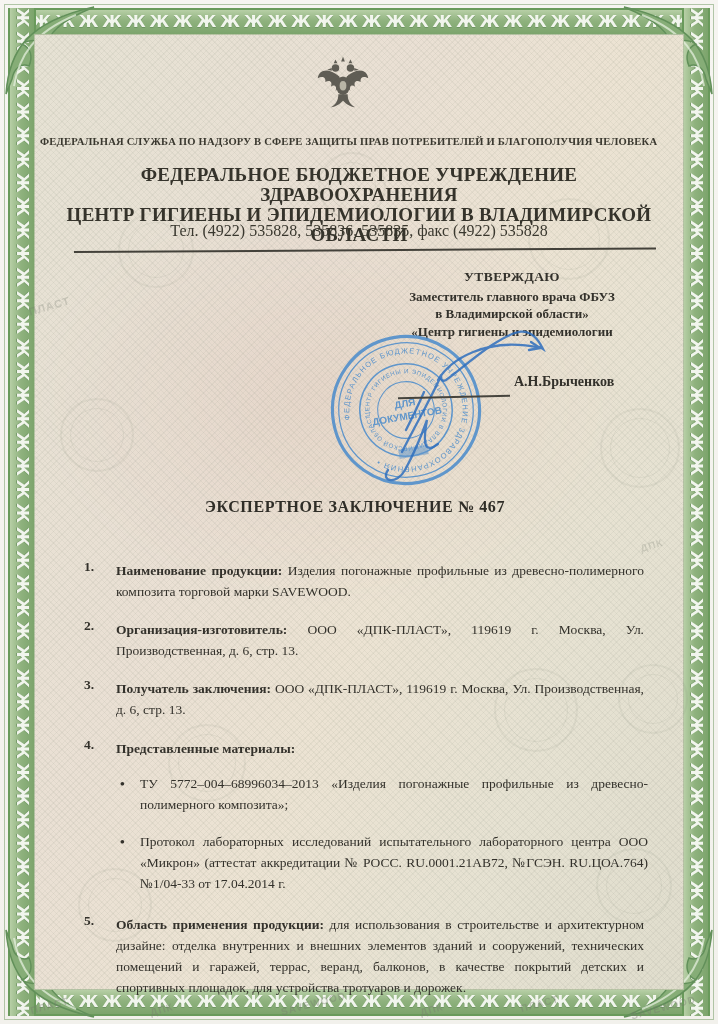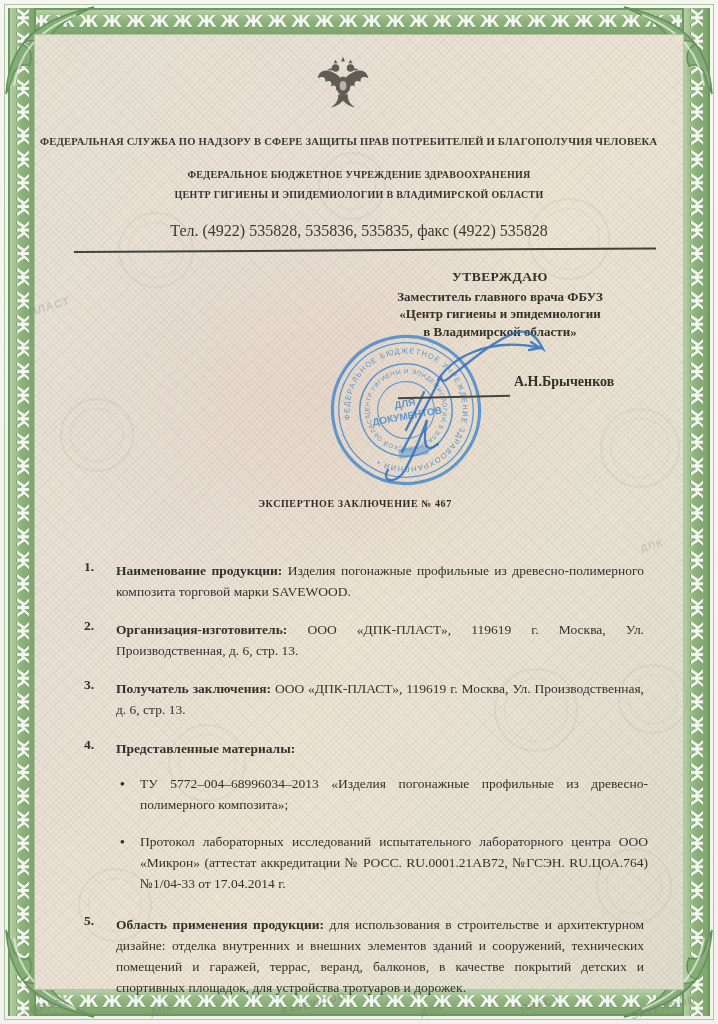--- a/index.html
+++ b/index.html
@@ -31,38 +31,38 @@
       linear-gradient(115deg,#e6e2d4 0%,#eae0d4 35%,#ece3d3 55%,#e6e2d2 78%,#e0ddcd 100%);}
 
   
   .wm-ring{position:absolute;border:2px solid rgba(120,130,112,.8);border-radius:50%;opacity:.12;pointer-events:none;}
   .wm-ring::after{content:"";position:absolute;inset:8px;border:1px solid rgba(120,130,112,.9);border-radius:50%;}
   .wm-word{position:absolute;font-family:"Liberation Sans",sans-serif;font-weight:bold;color:rgba(110,116,104,.5);
            transform:rotate(-16deg);pointer-events:none;letter-spacing:1px;}
   .agency{position:absolute;top:136px;left:40px;right:40px;font-weight:bold;
           font-size:10.6px;letter-spacing:.2px;color:#3a382f;}
   .orgname{position:absolute;top:165px;left:40px;right:40px;text-align:center;font-weight:bold;
-           font-size:10px;line-height:20px;letter-spacing:.3px;color:#35332b;}
+           font-size:19px;line-height:20px;letter-spacing:.3px;color:#35332b;}
   .addr{position:absolute;top:206px;left:40px;right:40px;text-align:center;font-size:12px;color:#3a382f;}
   .phone{position:absolute;top:222px;left:40px;right:40px;text-align:center;font-size:16px;color:#3a382f;}
   .divider{position:absolute;top:251px;left:74px;width:582px;height:2px;background:#43413a;
            transform:rotate(-.35deg);transform-origin:left center;}
 
   .outblock{position:absolute;top:275px;left:84px;font-weight:bold;font-size:13.5px;line-height:20px;color:#33312b;}
-  .approve{position:absolute;top:268px;left:356px;width:288px;text-align:center;font-weight:bold;
+  .approve{position:absolute;top:268px;left:368px;width:288px;text-align:center;font-weight:bold;
            font-size:13px;line-height:17.5px;color:#33312b;}
   .approve .cap{font-size:13.5px;letter-spacing:.4px;margin-bottom:2px;}
 
   .stamp{position:absolute;left:322px;top:326px;width:168px;height:168px;opacity:.8;transform:rotate(-10deg);}
   .sig-svg{position:absolute;inset:0;pointer-events:none;}
   .sig-line{position:absolute;left:398px;top:396px;width:112px;height:2px;background:#46443d;transform:rotate(-1.2deg);}
   .signer{position:absolute;left:514px;top:374px;font-weight:bold;font-size:14px;color:#33312b;}
 
   .doc-title{position:absolute;top:498px;left:0;right:8px;text-align:center;font-weight:bold;
-             font-size:10px;letter-spacing:.6px;color:#2f2d27;}
+             font-size:16px;letter-spacing:.6px;color:#2f2d27;}
 
   .items{position:absolute;top:556px;left:84px;right:70px;font-size:13.5px;line-height:21px;color:#33312b;}
   .item{display:flex;}
   .item .num{width:28px;font-weight:bold;flex:none;}
   .item .body{flex:1;text-align:justify;}
   .item p{margin:4px;}
   .item .body b{font-weight:bold;}
   .mb9{margin-bottom:9px;} .mb10{margin-bottom:10px;} .mb3{margin-bottom:3px;}
   .bullets{margin-top:14px;}
   .bullet-row{display:flex;margin-left:8px;}
@@ -150,22 +150,22 @@
     <div>ФЕДЕРАЛЬНОЕ БЮДЖЕТНОЕ УЧРЕЖДЕНИЕ ЗДРАВООХРАНЕНИЯ</div>
     <div>ЦЕНТР ГИГИЕНЫ И ЭПИДЕМИОЛОГИИ В ВЛАДИМИРСКОЙ ОБЛАСТИ</div>
   </div>
   <div class="phone">Тел. (4922) 535828, 535836, 535835, факс (4922) 535828</div>
   <div class="divider"></div>
 
 
   <div class="approve">
     <div class="cap">УТВЕРЖДАЮ</div>
     <div>Заместитель главного врача ФБУЗ</div>
+    <div>в Владимирской области»</div>
     <div>«Центр гигиены и эпидемиологии</div>
-    <div>в Владимирской области»</div>
   </div>
 
   <svg class="stamp" viewBox="0 0 160 160">
     <defs>
       <path id="ringO" d="M80,80 m-54,0 a54,54 0 1,1 108,0 a54,54 0 1,1 -108,0"></path>
       <path id="ringI" d="M80,80 m-35,0 a35,35 0 1,1 70,0 a35,35 0 1,1 -70,0"></path>
     </defs>
     <circle cx="80" cy="80" r="70" fill="none" stroke="#3f86cc" stroke-width="3"></circle>
     <circle cx="80" cy="80" r="64" fill="none" stroke="#3f86cc" stroke-width="1.2"></circle>
     <circle cx="80" cy="80" r="44" fill="none" stroke="#3f86cc" stroke-width="1.4"></circle>

